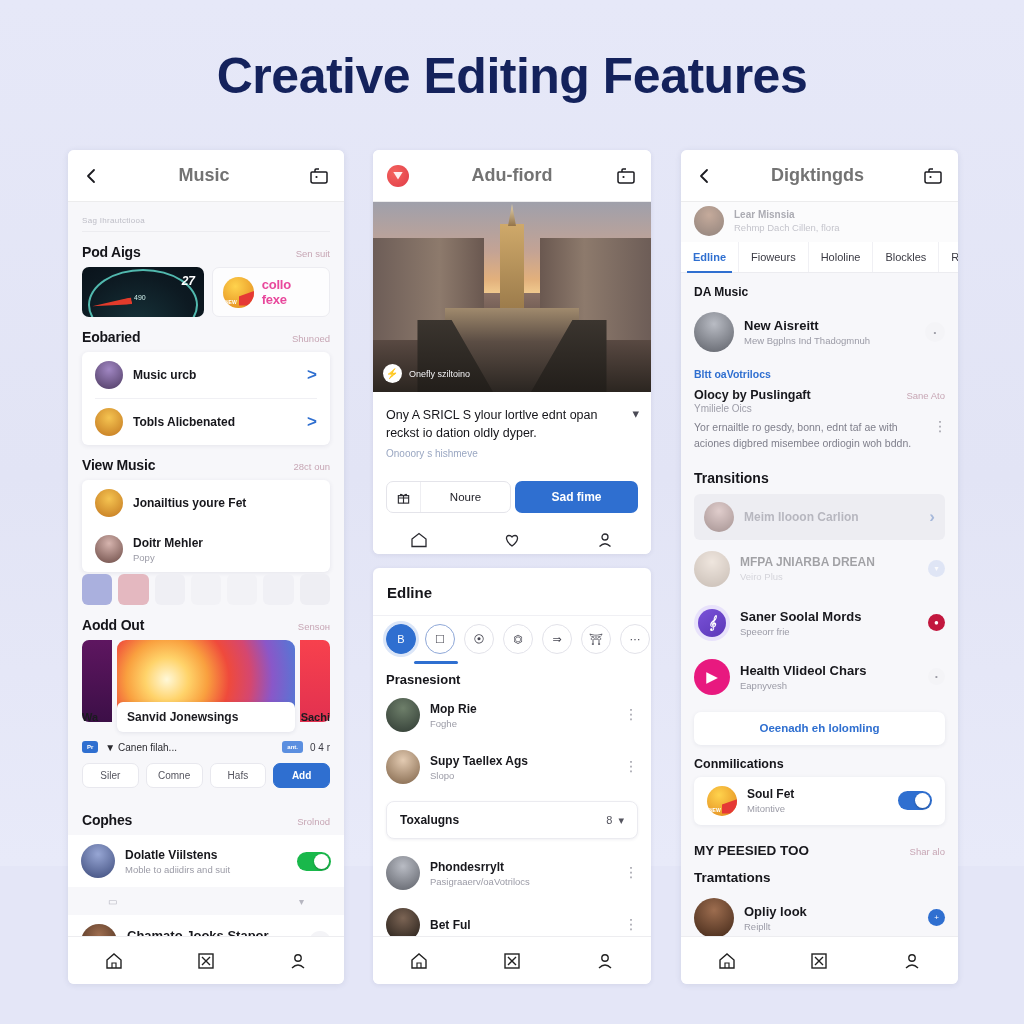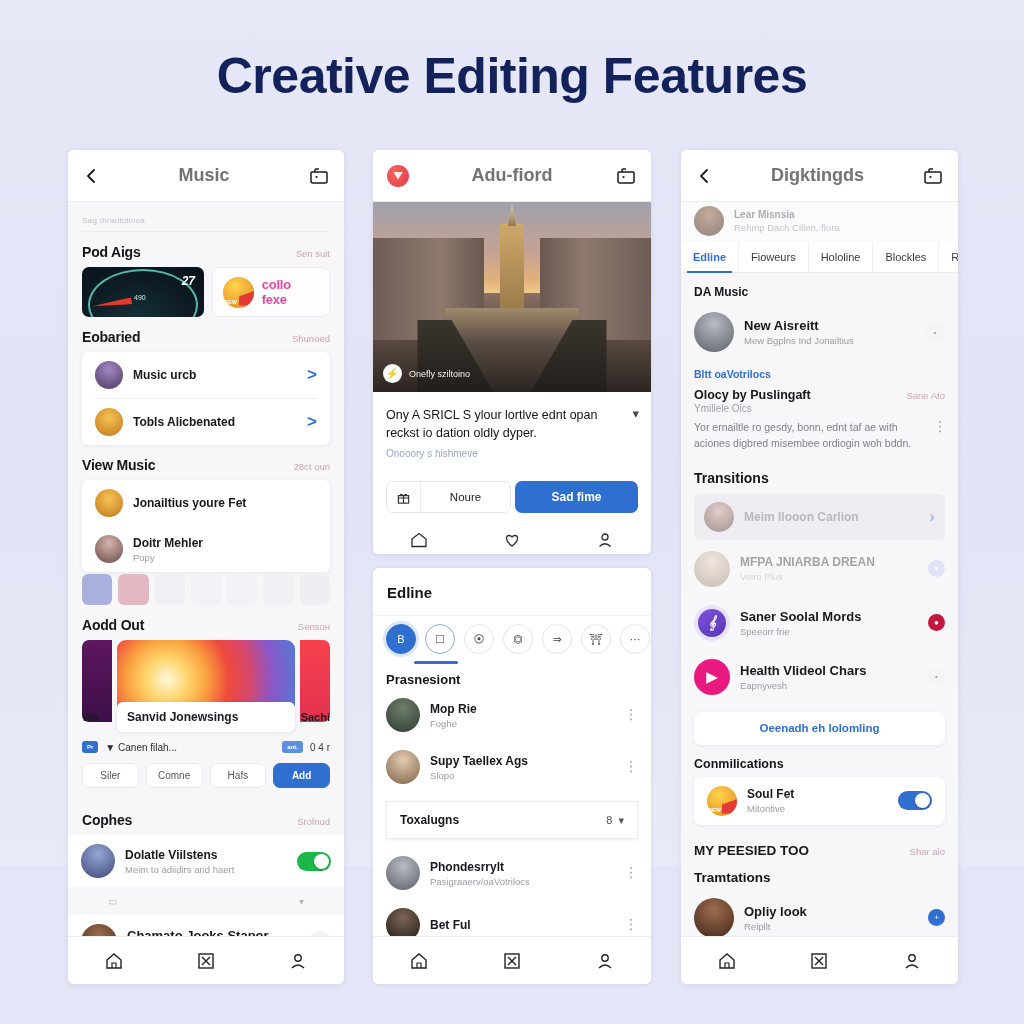--- a/index.html
+++ b/index.html
@@ -164,21 +164,21 @@
   .minibar { display:flex; justify-content:space-around; align-items:center; height:34px; background:#fff; }
   .minibar .ic { width:20px; height:20px; color:#2a2a30; }
 
   .iconsrow { display:flex; gap:9px; padding: 8px 13px 0; align-items:center; position:relative; }
   .circ { width:30px; height:30px; border-radius:50%; border:1px solid #e3e3ea; background:#fff;
      display:flex; align-items:center; justify-content:center; font-size:11px; color:#4a4a55; flex:none; }
   .circ.active { background:#2f6fd0; border-color:#2f6fd0; color:#fff; box-shadow:0 0 0 3px #dbe6f8; }
   .circ.sel { border-color:#8fa8d8; }
   .underline { height:3px; background:#2f6fd0; width:44px; margin:7px 0 0 41px; border-radius:2px; }
 
-  .inputsel { margin: 8px 13px; border:1px solid #ebebf0; border-radius:0; height:38px;
+  .inputsel { margin: 8px 13px; border:1px solid #ebebf0; border-radius:8px; height:38px;
      display:flex; align-items:center; justify-content:space-between; padding:0 13px; background:#fff;
      box-shadow:0 1px 3px rgba(40,45,90,.07); }
   .inputsel .lb { font-size:12px; font-weight:bold; color:#17171c;}
   .inputsel .rt { font-size:11px; color:#55555f; display:flex; gap:6px; align-items:center;}
 
   
   .tabs3 { display:flex; background:#fff; border-bottom:1px solid #ececf0; }
   .tabs3 .tb { padding:9px 12px; font-size:11px; color:#3a3a43; white-space:nowrap;
      border-right:1px solid #f0f0f4; position:relative; }
   .tabs3 .tb.act { color:#2f6fd0; font-weight:bold; }
@@ -349,21 +349,21 @@
     <div class="sect-h">
       <span class="h">Cophes</span>
       <span class="a">Srolnod</span>
     </div>
 
     <div style="background:#fff;">
       <div class="listrow">
         <div class="avatar av34 a-blu"></div>
         <div class="tx">
           <div class="t1">Dolatle Viilstens</div>
-          <div class="t2">Meim to adiidirs and haert</div>
+          <div class="t2">Moble to adiidirs and suit</div>
         </div>
         <div class="toggle on-green"></div>
       </div>
     </div>
 
     <div class="fadebar">
       <span>▭</span>
       <span>▾</span>
     </div>
 
@@ -582,21 +582,21 @@
       <span class="tb">Blockles</span>
       <span class="tb">R</span>
     </div>
 
     <div style="padding:12px 13px 4px;font-size:12px;font-weight:bold;color:#15151a;">DA Music</div>
 
     <div class="listrow">
       <div class="avatar av40 a-gry"></div>
       <div class="tx">
         <div class="t1" style="font-size:13px;">New Aisreitt</div>
-        <div class="t2">Mew Bgplns Ind Jonailtius</div>
+        <div class="t2">Mew Bgplns Ind Thadogmnuh</div>
       </div>
       <span class="smallbadge sb-lt" style="width:20px;height:20px;">•</span>
     </div>
 
     <div class="linkbl">Bltt oaVotrilocs</div>
 
     <div class="twoline" style="padding-top:6px;">
       <span class="l">Olocy by Puslingaft</span>
       <span class="r">Sane Ato</span>
     </div>

